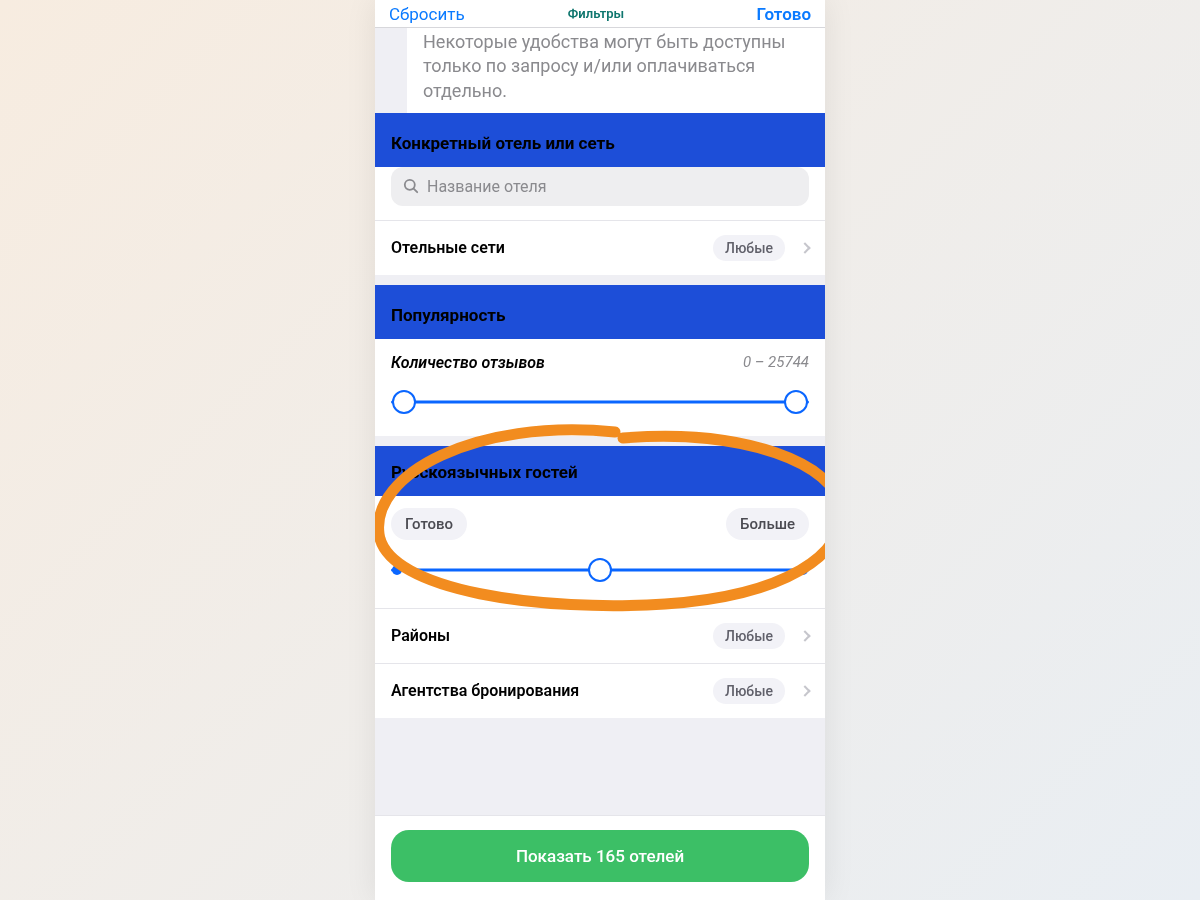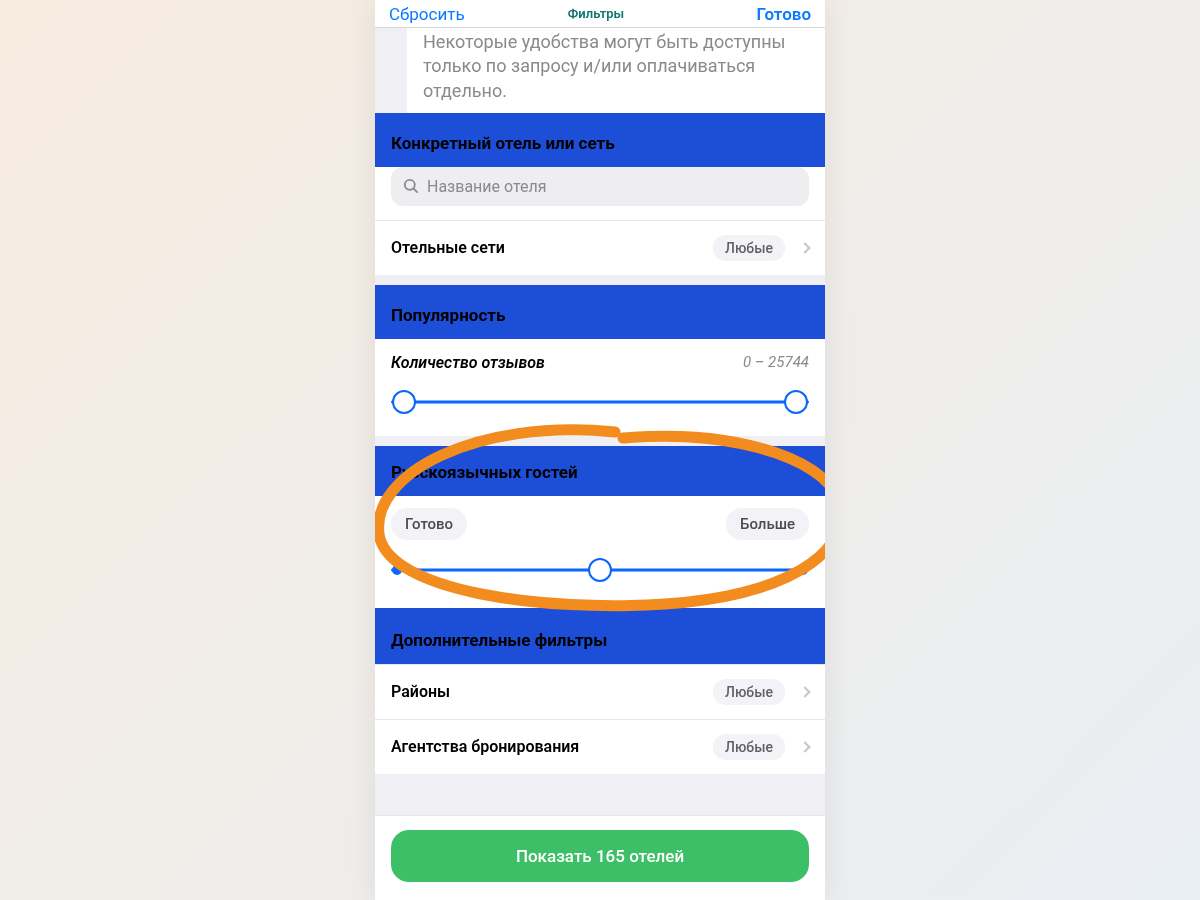--- a/index.html
+++ b/index.html
@@ -188,21 +188,20 @@
 
       <svg class="annotation" style="left:-10px; top:-32px;" width="490" height="210" viewBox="0 0 490 210">
         <path d="M 250 18
                  C 110 4, 6 60, 14 120
                  C 22 178, 180 198, 300 190
                  C 420 182, 482 140, 476 94
                  C 470 50, 380 14, 258 24" fill="none" stroke="#f28c1f" stroke-width="11" stroke-linecap="round"></path>
       </svg>
     </div>
 
-    <div class="section-header" style="padding-top:22px">Дополнительные фильтры</div>
     <div class="row">
       <span>Районы</span>
       <span class="row-value-group">
         <span class="pill">Любые</span>
         <span class="chevron"></span>
       </span>
     </div>
     <div class="row">
       <span>Агентства бронирования</span>
       <span class="row-value-group">

